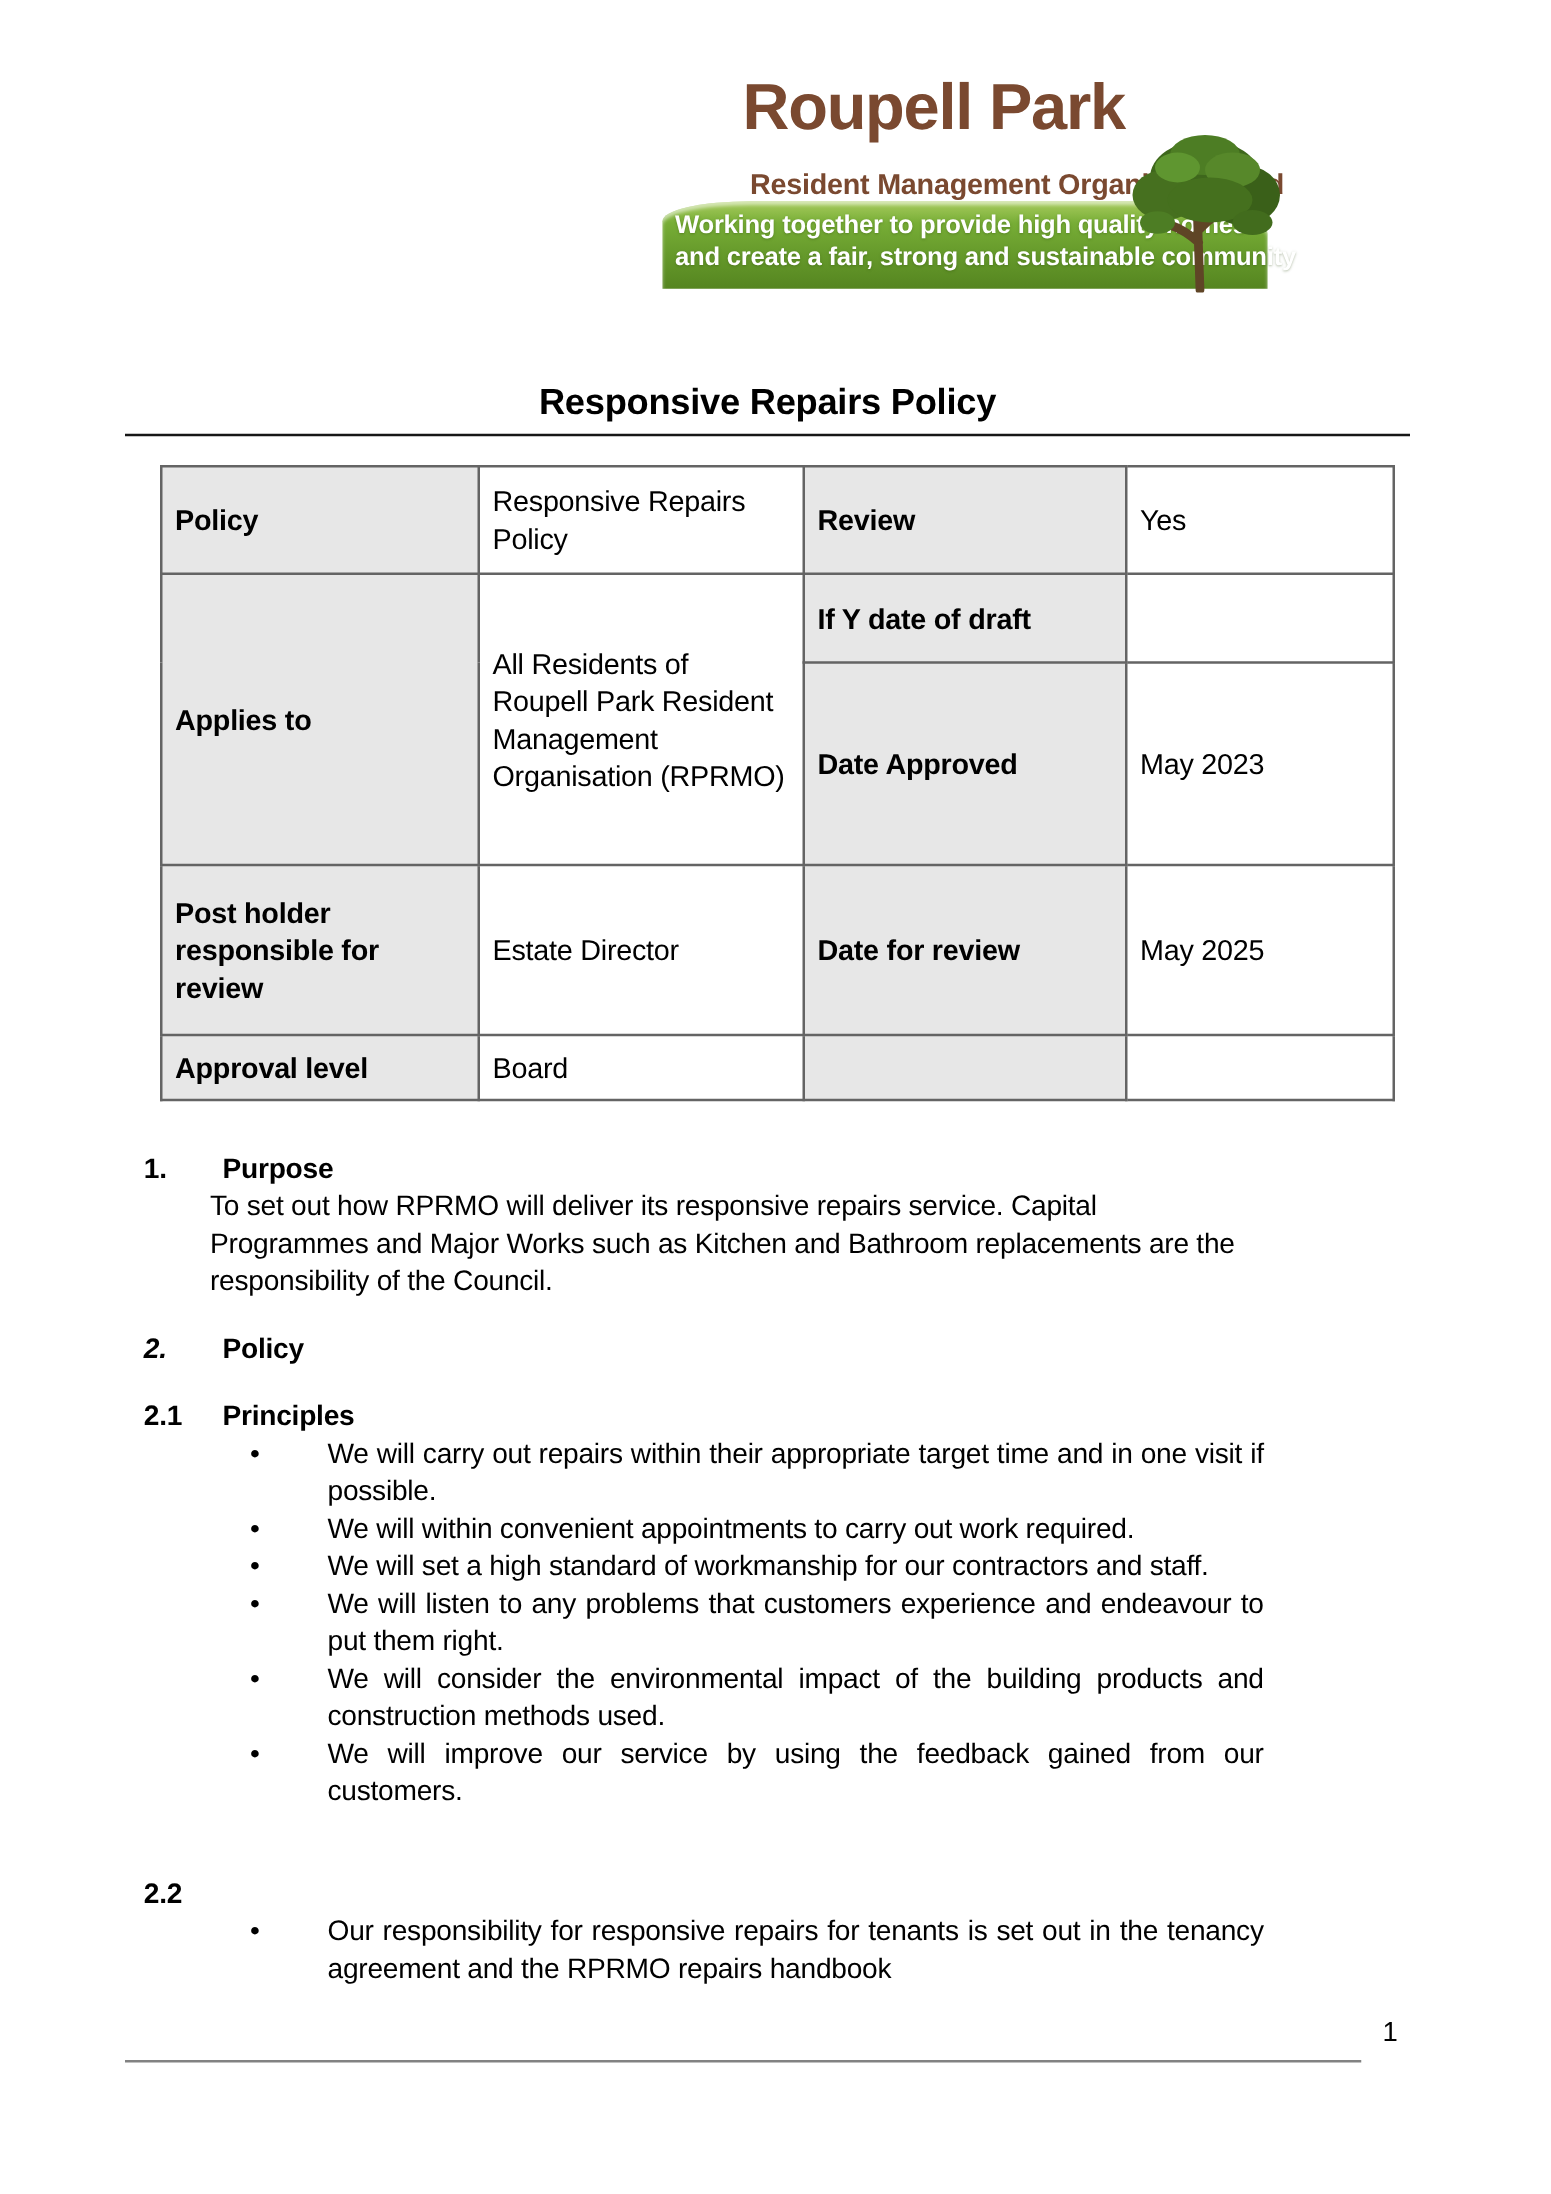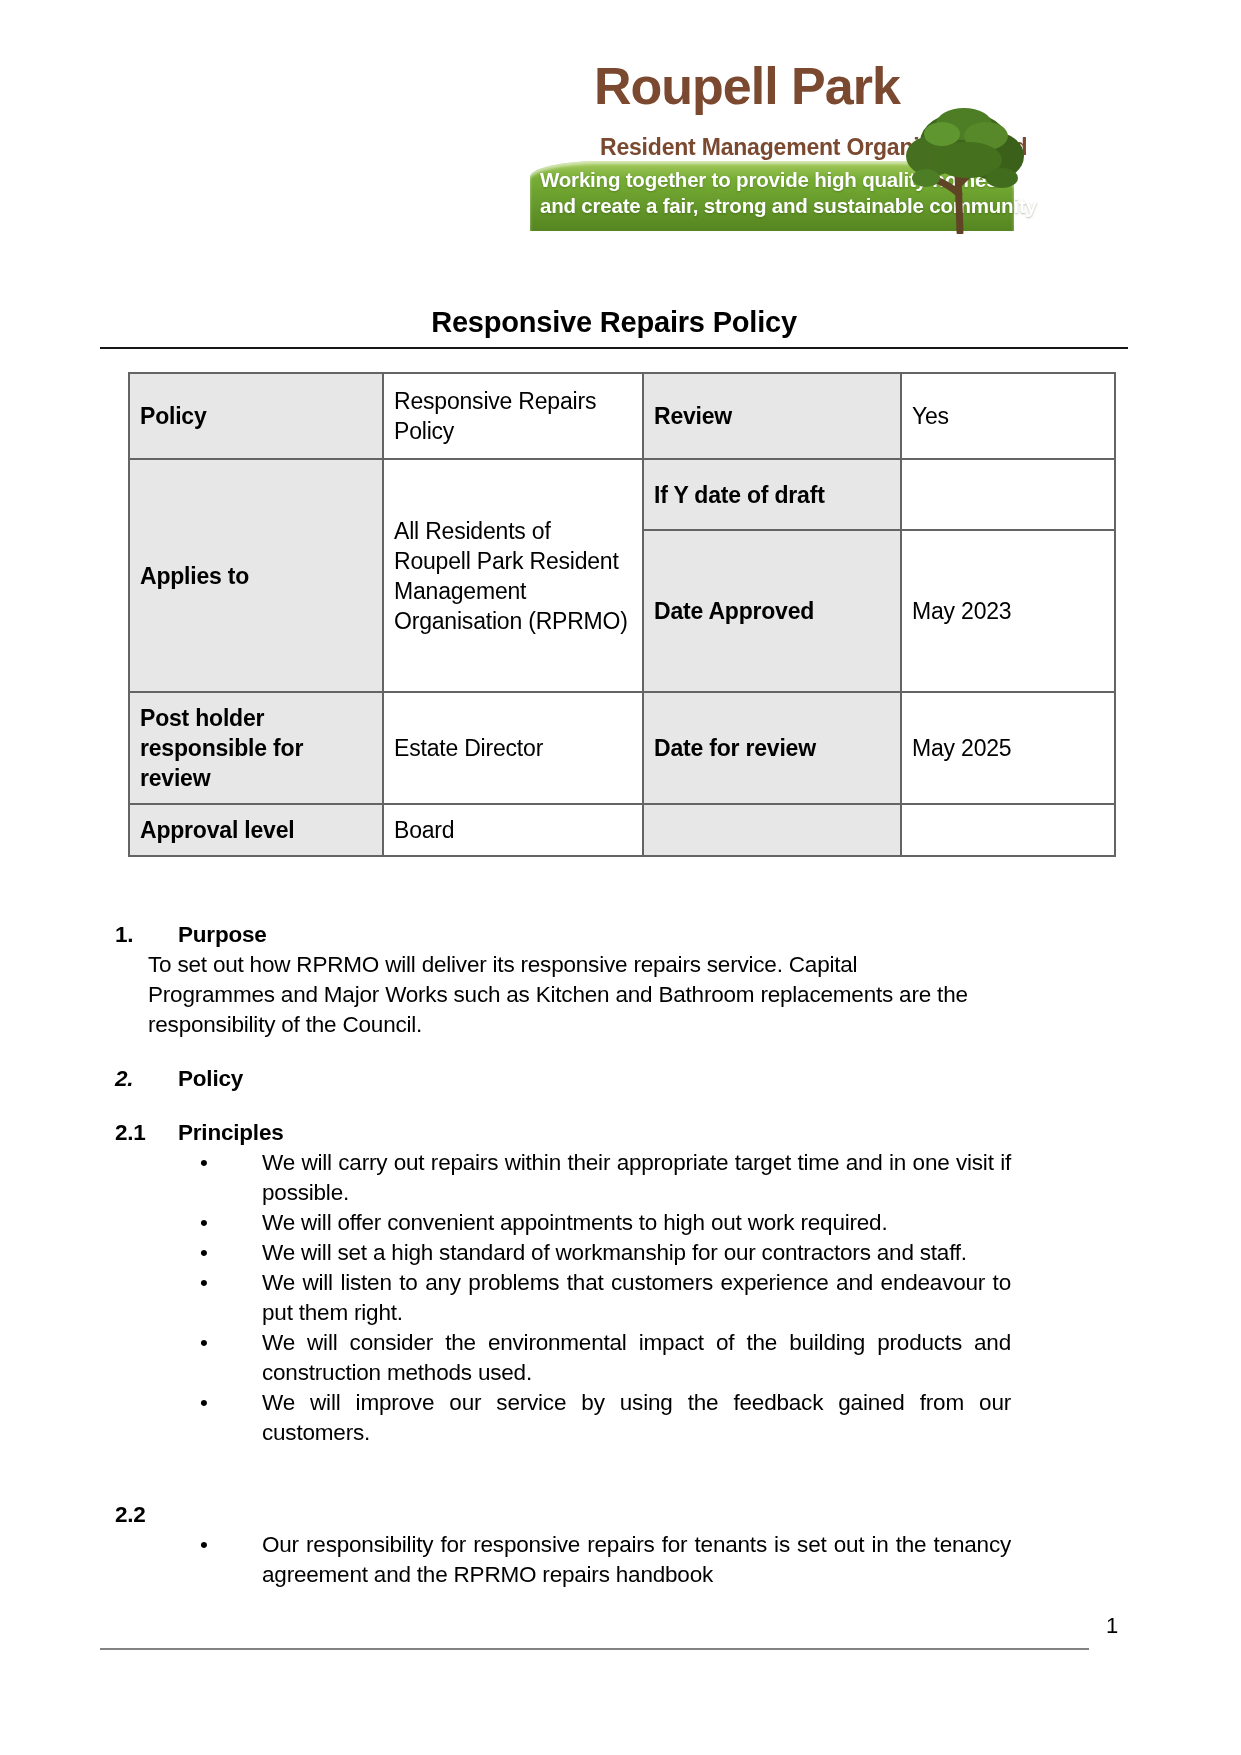--- a/index.html
+++ b/index.html
@@ -101,21 +101,21 @@
     position: absolute;
     left: 115px; top: 920px;
     width: 896px;
     font-size: 22.5px;
     letter-spacing: -0.2px;
     line-height: 30px;
   }
   .sec-heading { display: flex; font-weight: bold; }
   .sec-num { width: 63px; flex: 0 0 63px; }
   .sec-num.italic { font-style: italic; }
-  .sec-body { margin: 0 0 0 33px; width: 833px; }
+  .sec-body { margin: 0 0 0 53px; width: 833px; }
   .mt-24 { margin-top: 24px; }
   .mt-34 { margin-top: 52px; }
   .bullets { margin-left: 85px; }
   .bullet { display: flex; }
   .bullet .dot { width: 62px; flex: 0 0 62px; }
   .bullet .btxt { flex: 1; text-align: justify; }
 
   
   .footer-rule {
     position: absolute;
@@ -178,21 +178,21 @@
     <tr style="height:71px">
       <td class="lbl" rowspan="2">Applies to</td>
       <td rowspan="2">All Residents of Roupell Park Resident Management Organisation (RPRMO)</td>
       <td class="lbl">If Y date of draft</td>
       <td></td>
     </tr>
     <tr style="height:162px">
       <td class="lbl">Date Approved</td>
       <td>May 2023</td>
     </tr>
-    <tr style="height:112px">
+    <tr style="height:136px">
       <td class="lbl">Post holder responsible for review</td>
       <td>Estate Director</td>
       <td class="lbl">Date for review</td>
       <td>May 2025</td>
     </tr>
     <tr style="height:52px">
       <td class="lbl" style="padding-top:2px;padding-bottom:2px">Approval level</td>
       <td style="padding-top:2px;padding-bottom:2px">Board</td>
       <td class="lbl" style="padding-top:2px;padding-bottom:2px"></td>
       <td style="padding-top:2px;padding-bottom:2px"></td>
@@ -217,21 +217,21 @@
       <span class="sec-num">2.1</span>
       <span>Principles</span>
     </div>
     <div class="bullets">
       <div class="bullet">
         <span class="dot">•</span>
         <span class="btxt">We will carry out repairs within their appropriate target time and in one visit if possible.</span>
       </div>
       <div class="bullet">
         <span class="dot">•</span>
-        <span class="btxt">We will offer convenient appointments to high out work required.</span>
+        <span class="btxt">We will within convenient appointments to carry out work required.</span>
       </div>
       <div class="bullet">
         <span class="dot">•</span>
         <span class="btxt">We will set a high standard of workmanship for our contractors and staff.</span>
       </div>
       <div class="bullet">
         <span class="dot">•</span>
         <span class="btxt">We will listen to any problems that customers experience and endeavour to put them right.</span>
       </div>
       <div class="bullet">

